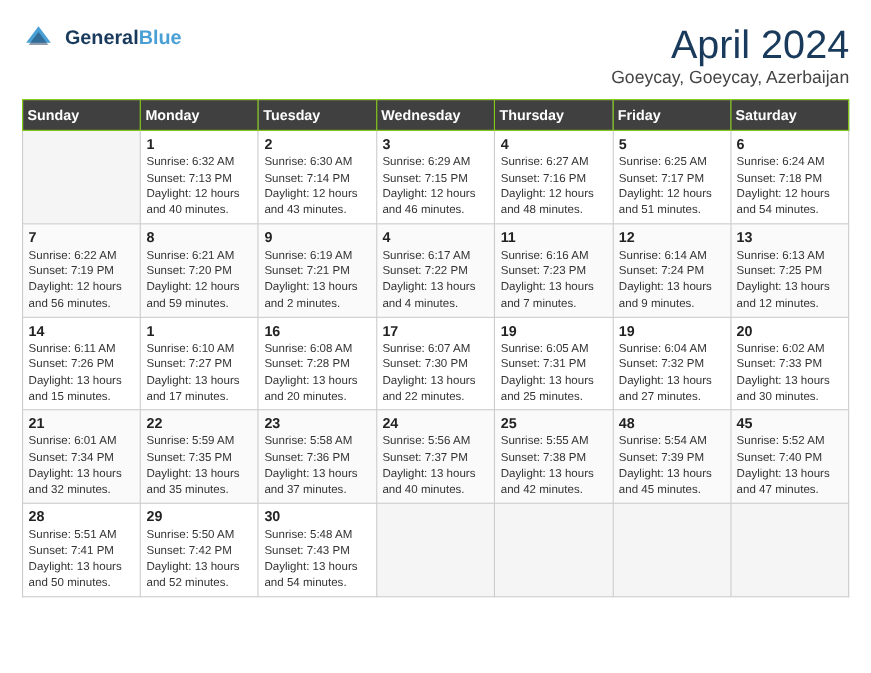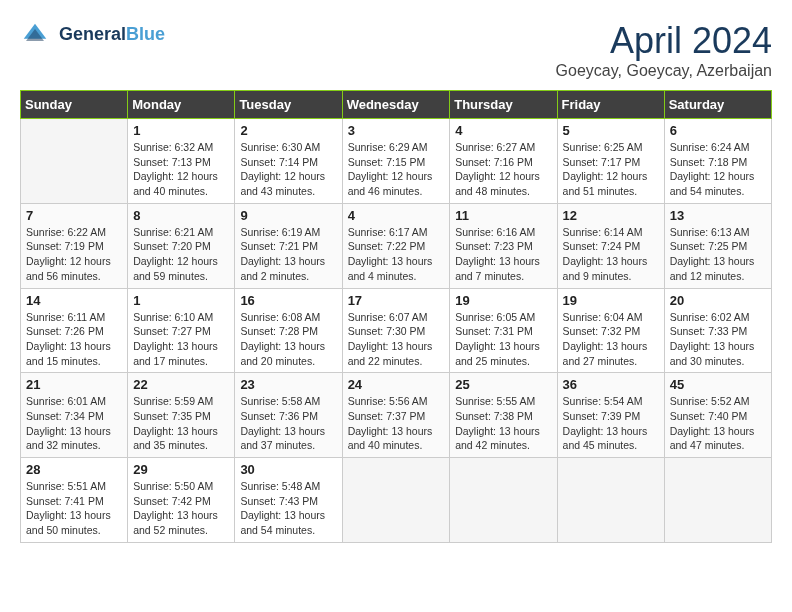--- a/index.html
+++ b/index.html
@@ -227,21 +227,21 @@
       </td>
         <td>
         <span class="day-num">24</span>
         <span class="day-detail">Sunrise: 5:56 AM<br>Sunset: 7:37 PM<br>Daylight: 13 hours and 40 minutes.</span>
       </td>
         <td>
         <span class="day-num">25</span>
         <span class="day-detail">Sunrise: 5:55 AM<br>Sunset: 7:38 PM<br>Daylight: 13 hours and 42 minutes.</span>
       </td>
         <td>
-        <span class="day-num">36</span>
+        <span class="day-num">48</span>
         <span class="day-detail">Sunrise: 5:54 AM<br>Sunset: 7:39 PM<br>Daylight: 13 hours and 45 minutes.</span>
       </td>
         <td>
         <span class="day-num">45</span>
         <span class="day-detail">Sunrise: 5:52 AM<br>Sunset: 7:40 PM<br>Daylight: 13 hours and 47 minutes.</span>
       </td>
       </tr>
       <tr>
         <td>
         <span class="day-num">28</span>

